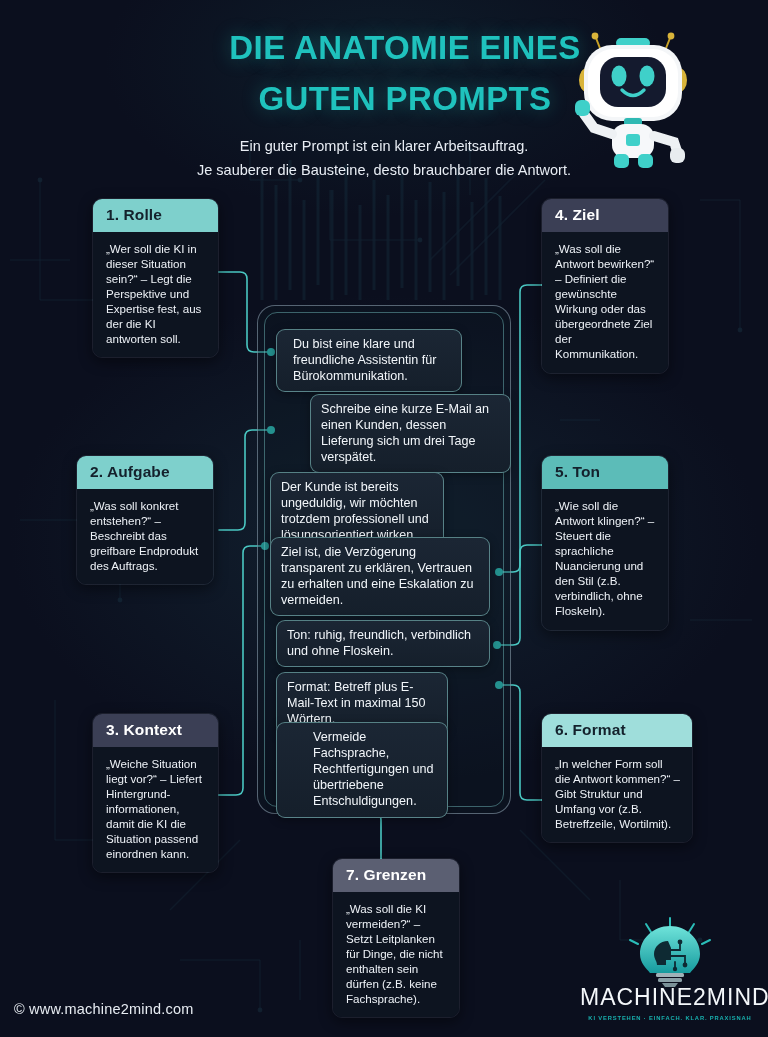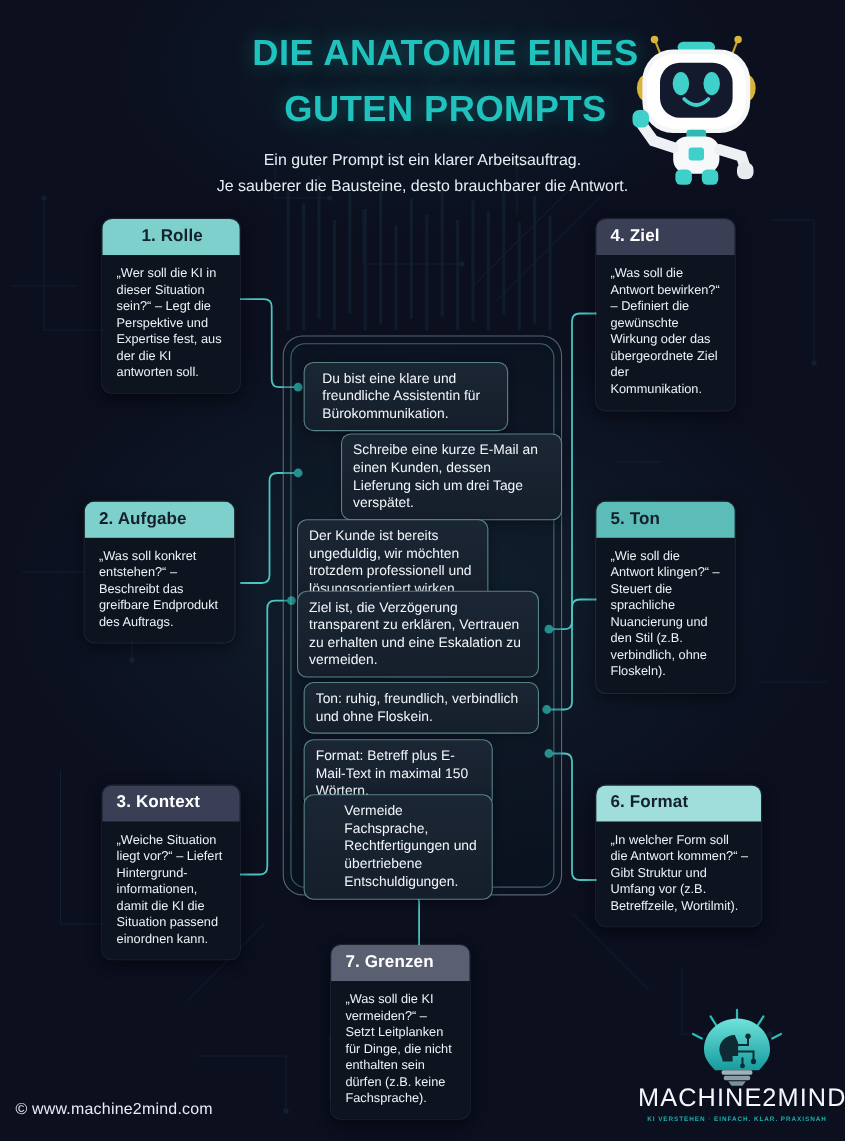--- a/index.html
+++ b/index.html
@@ -323,21 +323,21 @@
     <div class="prompt-block" style="left:276px; top:329px; width:186px;padding-left:16px;">Du bist eine klare und freundliche Assistentin für Bürokommunikation.</div>
     <div class="prompt-block" style="left:282px; top:394px; width:201px;margin-left:28px;">Schreibe eine kurze E-Mail an einen Kunden, dessen Lieferung sich um drei Tage verspätet.</div>
     <div class="prompt-block" style="left:270px; top:472px; width:174px;">Der Kunde ist bereits ungeduldig, wir möchten trotzdem professionell und lösungsorientiert wirken.</div>
     <div class="prompt-block" style="left:270px; top:537px; width:220px;">Ziel ist, die Verzögerung transparent zu erklären, Vertrauen zu erhalten und eine Eskalation zu vermeiden.</div>
     <div class="prompt-block" style="left:276px; top:620px; width:214px;">Ton: ruhig, freundlich, verbindlich und ohne Floskein.</div>
     <div class="prompt-block" style="left:276px; top:672px; width:172px;">Format: Betreff plus E-Mail-Text in maximal 150 Wörtern.</div>
     <div class="prompt-block" style="left:276px; top:722px; width:172px;padding-left:36px;">Vermeide Fachsprache, Rechtfertigungen und übertriebene Entschuldigungen.</div>
   </div>
 
   <div class="card" style="left:92px; top:198px; width:127px;">
-    <div class="card-header" style="background:#7ed0cc;text-align:center;">1. Rolle</div>
+    <div class="card-header" style="background:#7ed0cc;">1. Rolle</div>
     <div class="card-body">„Wer soll die KI in dieser Situation sein?“ – Legt die Perspektive und Expertise fest, aus der die KI antworten soll.</div>
   </div>
 
   <div class="card" style="left:76px; top:455px; width:138px;">
     <div class="card-header" style="background:#7ed0cc;">2. Aufgabe</div>
     <div class="card-body">„Was soll konkret entstehen?“ – Beschreibt das greifbare Endprodukt des Auftrags.</div>
   </div>
 
   <div class="card" style="left:92px; top:713px; width:127px;">
     <div class="card-header dark" style="background:#3b3f55;">3. Kontext</div>
@@ -352,21 +352,21 @@
   <div class="card" style="left:541px; top:455px; width:128px;">
     <div class="card-header" style="background:#5cbcb8;">5. Ton</div>
     <div class="card-body">„Wie soll die Antwort klingen?“ – Steuert die sprachliche Nuancierung und den Stil (z.B. verbindlich, ohne Floskeln).</div>
   </div>
 
   <div class="card" style="left:541px; top:713px; width:152px;">
     <div class="card-header" style="background:#9fdedb;">6. Format</div>
     <div class="card-body">„In welcher Form soll die Antwort kommen?“ – Gibt Struktur und Umfang vor (z.B. Betreffzeile, Wortilmit).</div>
   </div>
 
-  <div class="card" style="left:300px; top:858px; width:128px;">
+  <div class="card" style="left:332px; top:858px; width:128px;">
     <div class="card-header dark" style="background:#5b5f72;">7. Grenzen</div>
     <div class="card-body">„Was soll die KI vermeiden?“ – Setzt Leitplanken für Dinge, die nicht enthalten sein dürfen (z.B. keine Fachsprache).</div>
   </div>
 
   <div class="site-url">© www.machine2mind.com</div>
 
   <div class="brand">
     <svg class="brand-bulb" viewBox="0 0 180 72">
       <defs>
         <linearGradient id="bulbGrad" x1="0" y1="0" x2="0" y2="1">

